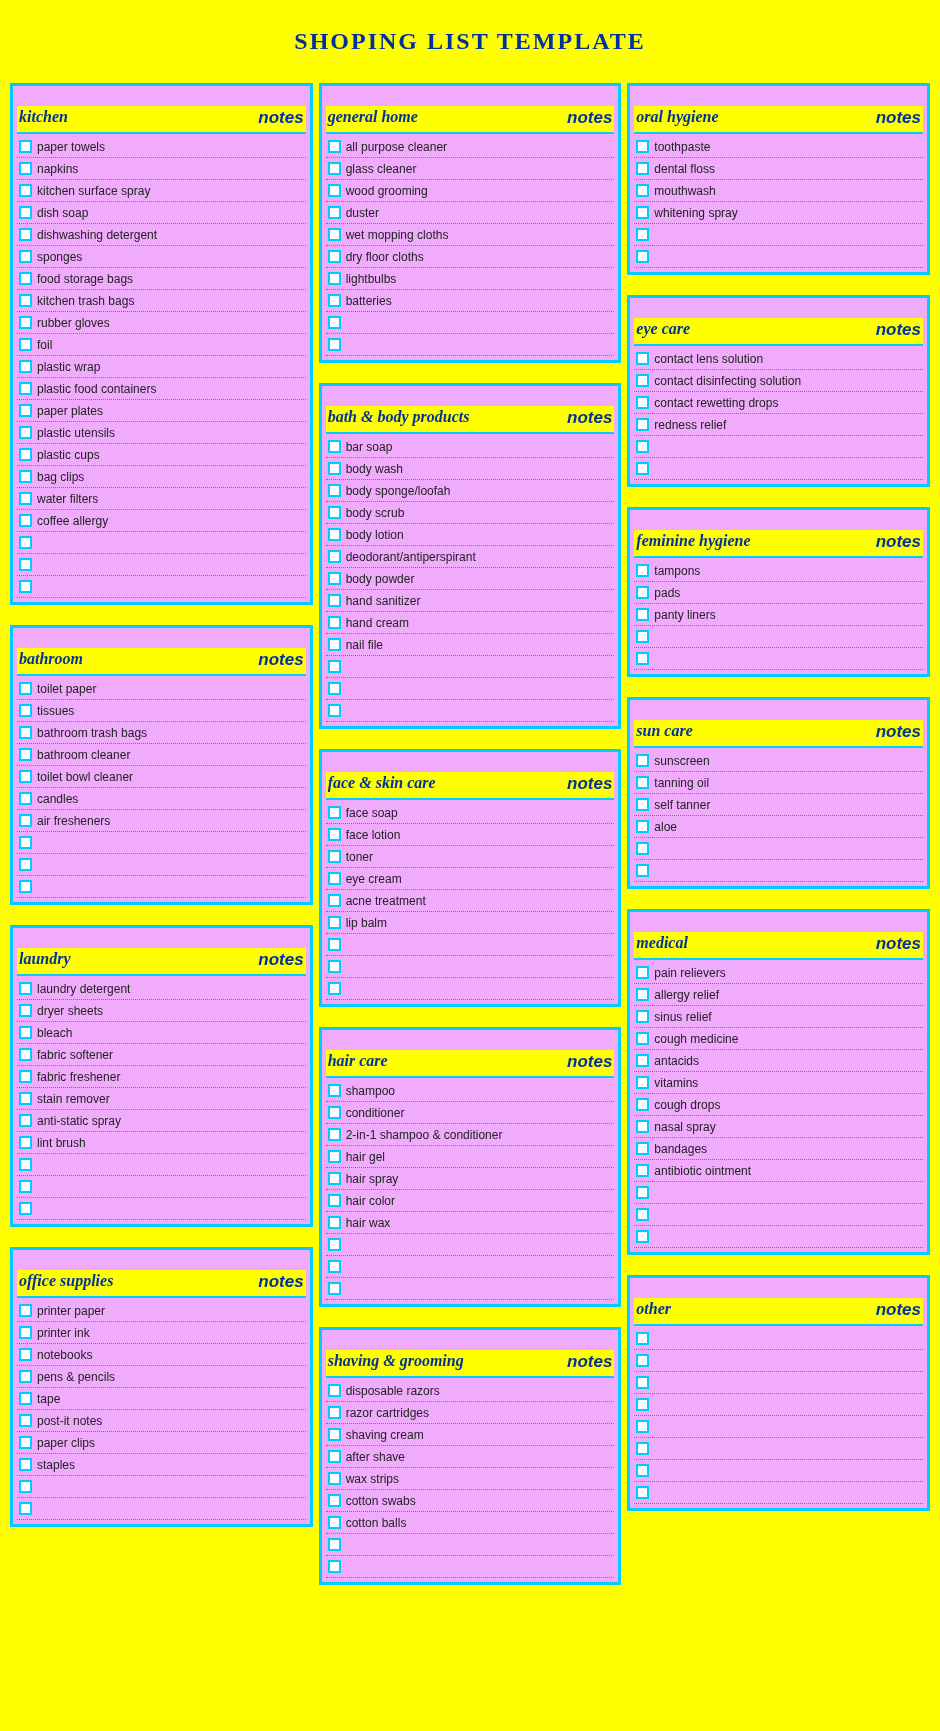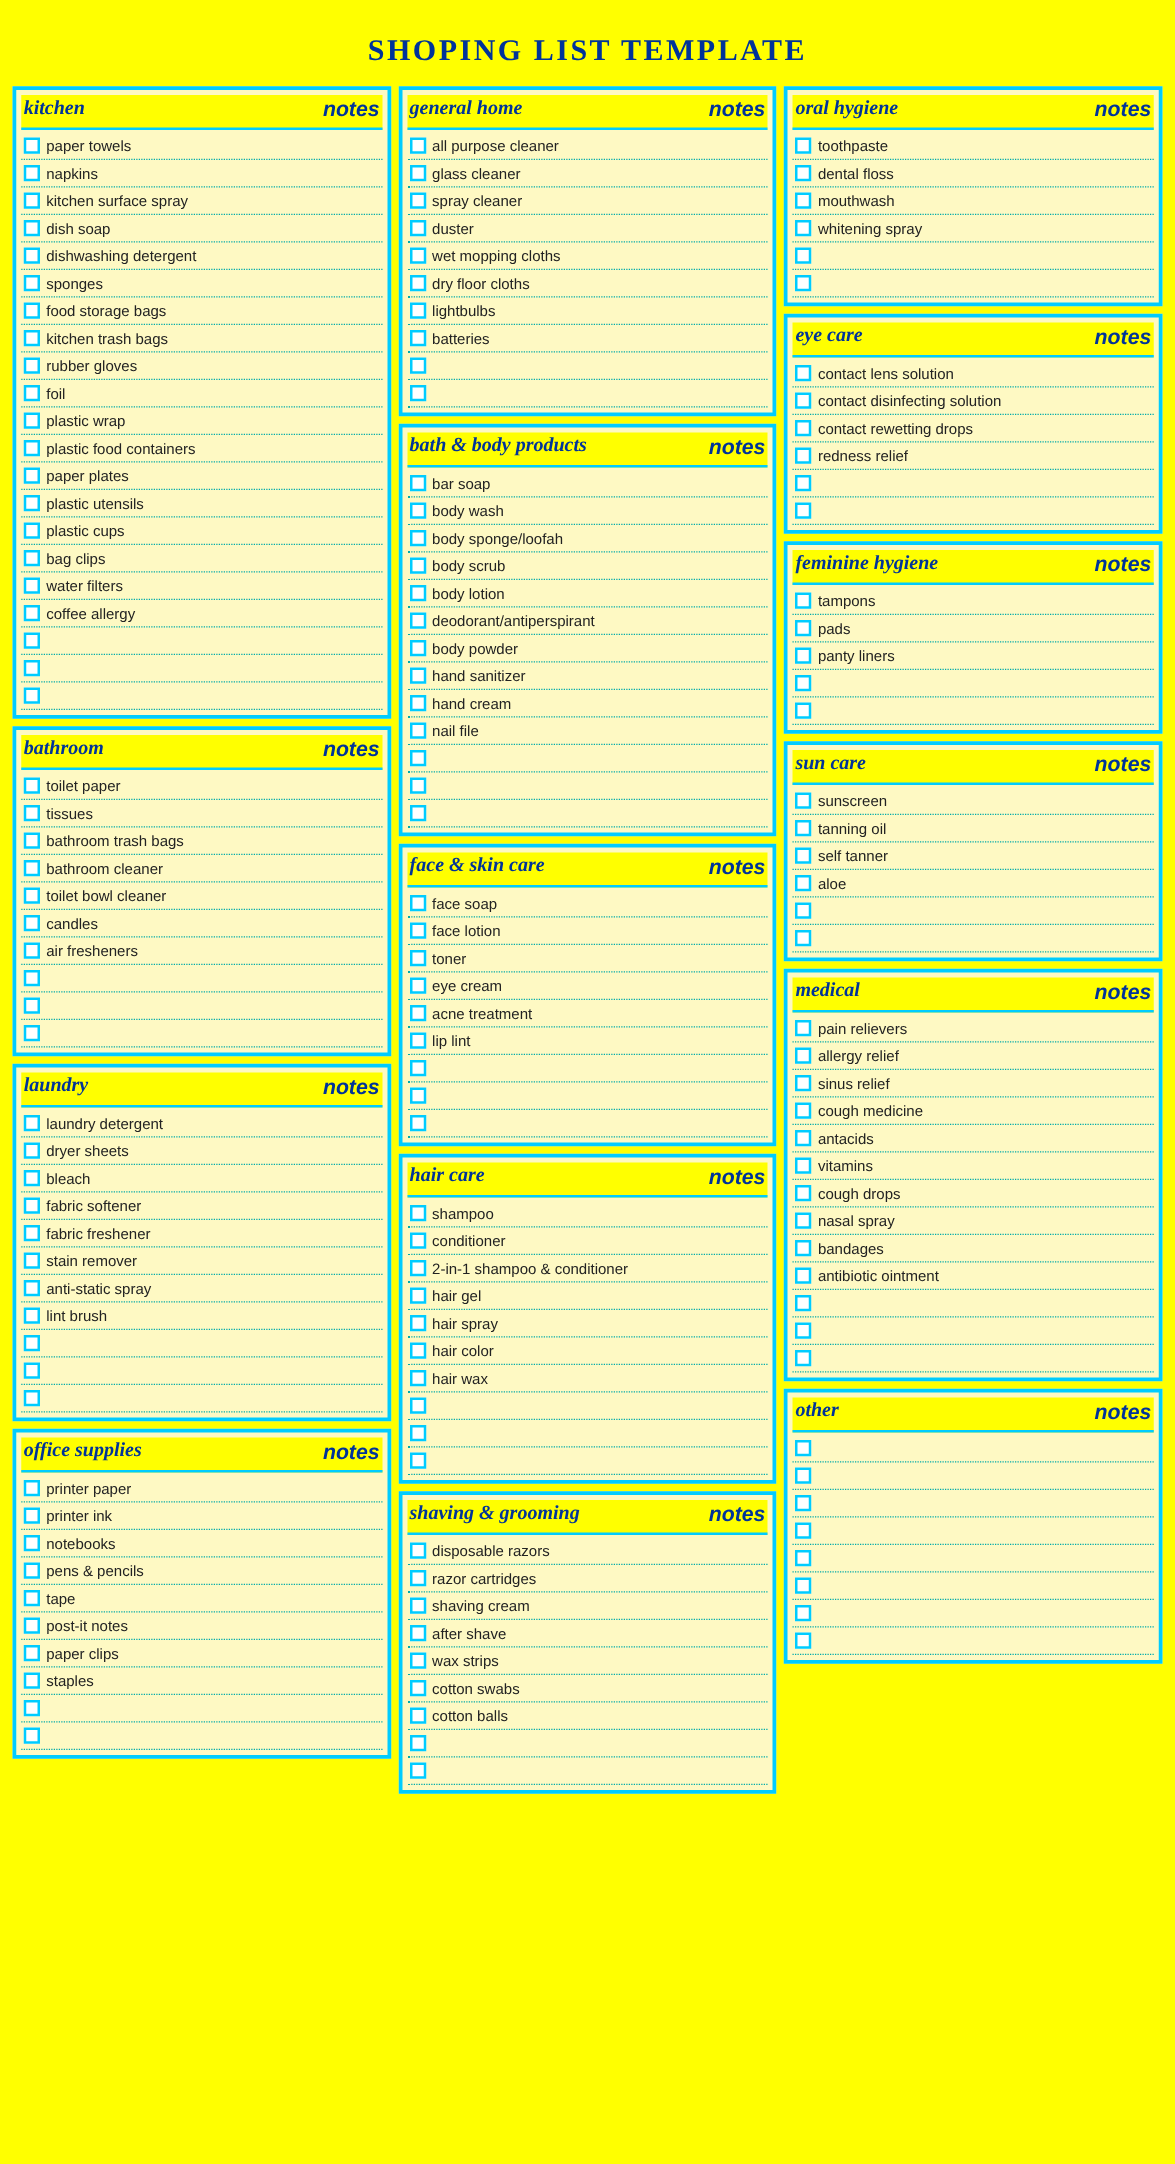--- a/index.html
+++ b/index.html
@@ -26,22 +26,23 @@
       align-items: flex-start;
     }
     .column {
       flex: 1;
       display: flex;
       flex-direction: column;
       gap: 6px;
     }
     .section {
       border: 3px solid #00ccff;
-      background: #fef9c3;
-      padding: 4px 4px 4px 4px;
+      background: #f0abfc;
+      padding: 20px 4px 4px 4px;
+      margin-top: 14px;
     }
     .section-header {
       background: #ffff00;
       display: flex;
       justify-content: space-between;
       align-items: flex-start;
       padding: 2px 2px 4px 2px;
       border-bottom: 2px solid #00ccff;
       margin-bottom: 2px;
     }
@@ -349,21 +350,21 @@
           <div class="item-row">
             <span class="checkbox"></span>
             <span class="item-text">all purpose cleaner</span>
           </div>
           <div class="item-row">
             <span class="checkbox"></span>
             <span class="item-text">glass cleaner</span>
           </div>
           <div class="item-row">
             <span class="checkbox"></span>
-            <span class="item-text">spray cleaner</span>
+            <span class="item-text">wood grooming</span>
           </div>
           <div class="item-row">
             <span class="checkbox"></span>
             <span class="item-text">duster</span>
           </div>
           <div class="item-row">
             <span class="checkbox"></span>
             <span class="item-text">wet mopping cloths</span>
           </div>
           <div class="item-row">
@@ -466,21 +467,21 @@
           <div class="item-row">
             <span class="checkbox"></span>
             <span class="item-text">eye cream</span>
           </div>
           <div class="item-row">
             <span class="checkbox"></span>
             <span class="item-text">acne treatment</span>
           </div>
           <div class="item-row">
             <span class="checkbox"></span>
-            <span class="item-text">lip lint</span>
+            <span class="item-text">lip balm</span>
           </div>
           <div class="empty-row">
             <span class="checkbox"></span>
           </div>
           <div class="empty-row">
             <span class="checkbox"></span>
           </div>
           <div class="empty-row">
             <span class="checkbox"></span>
           </div>

